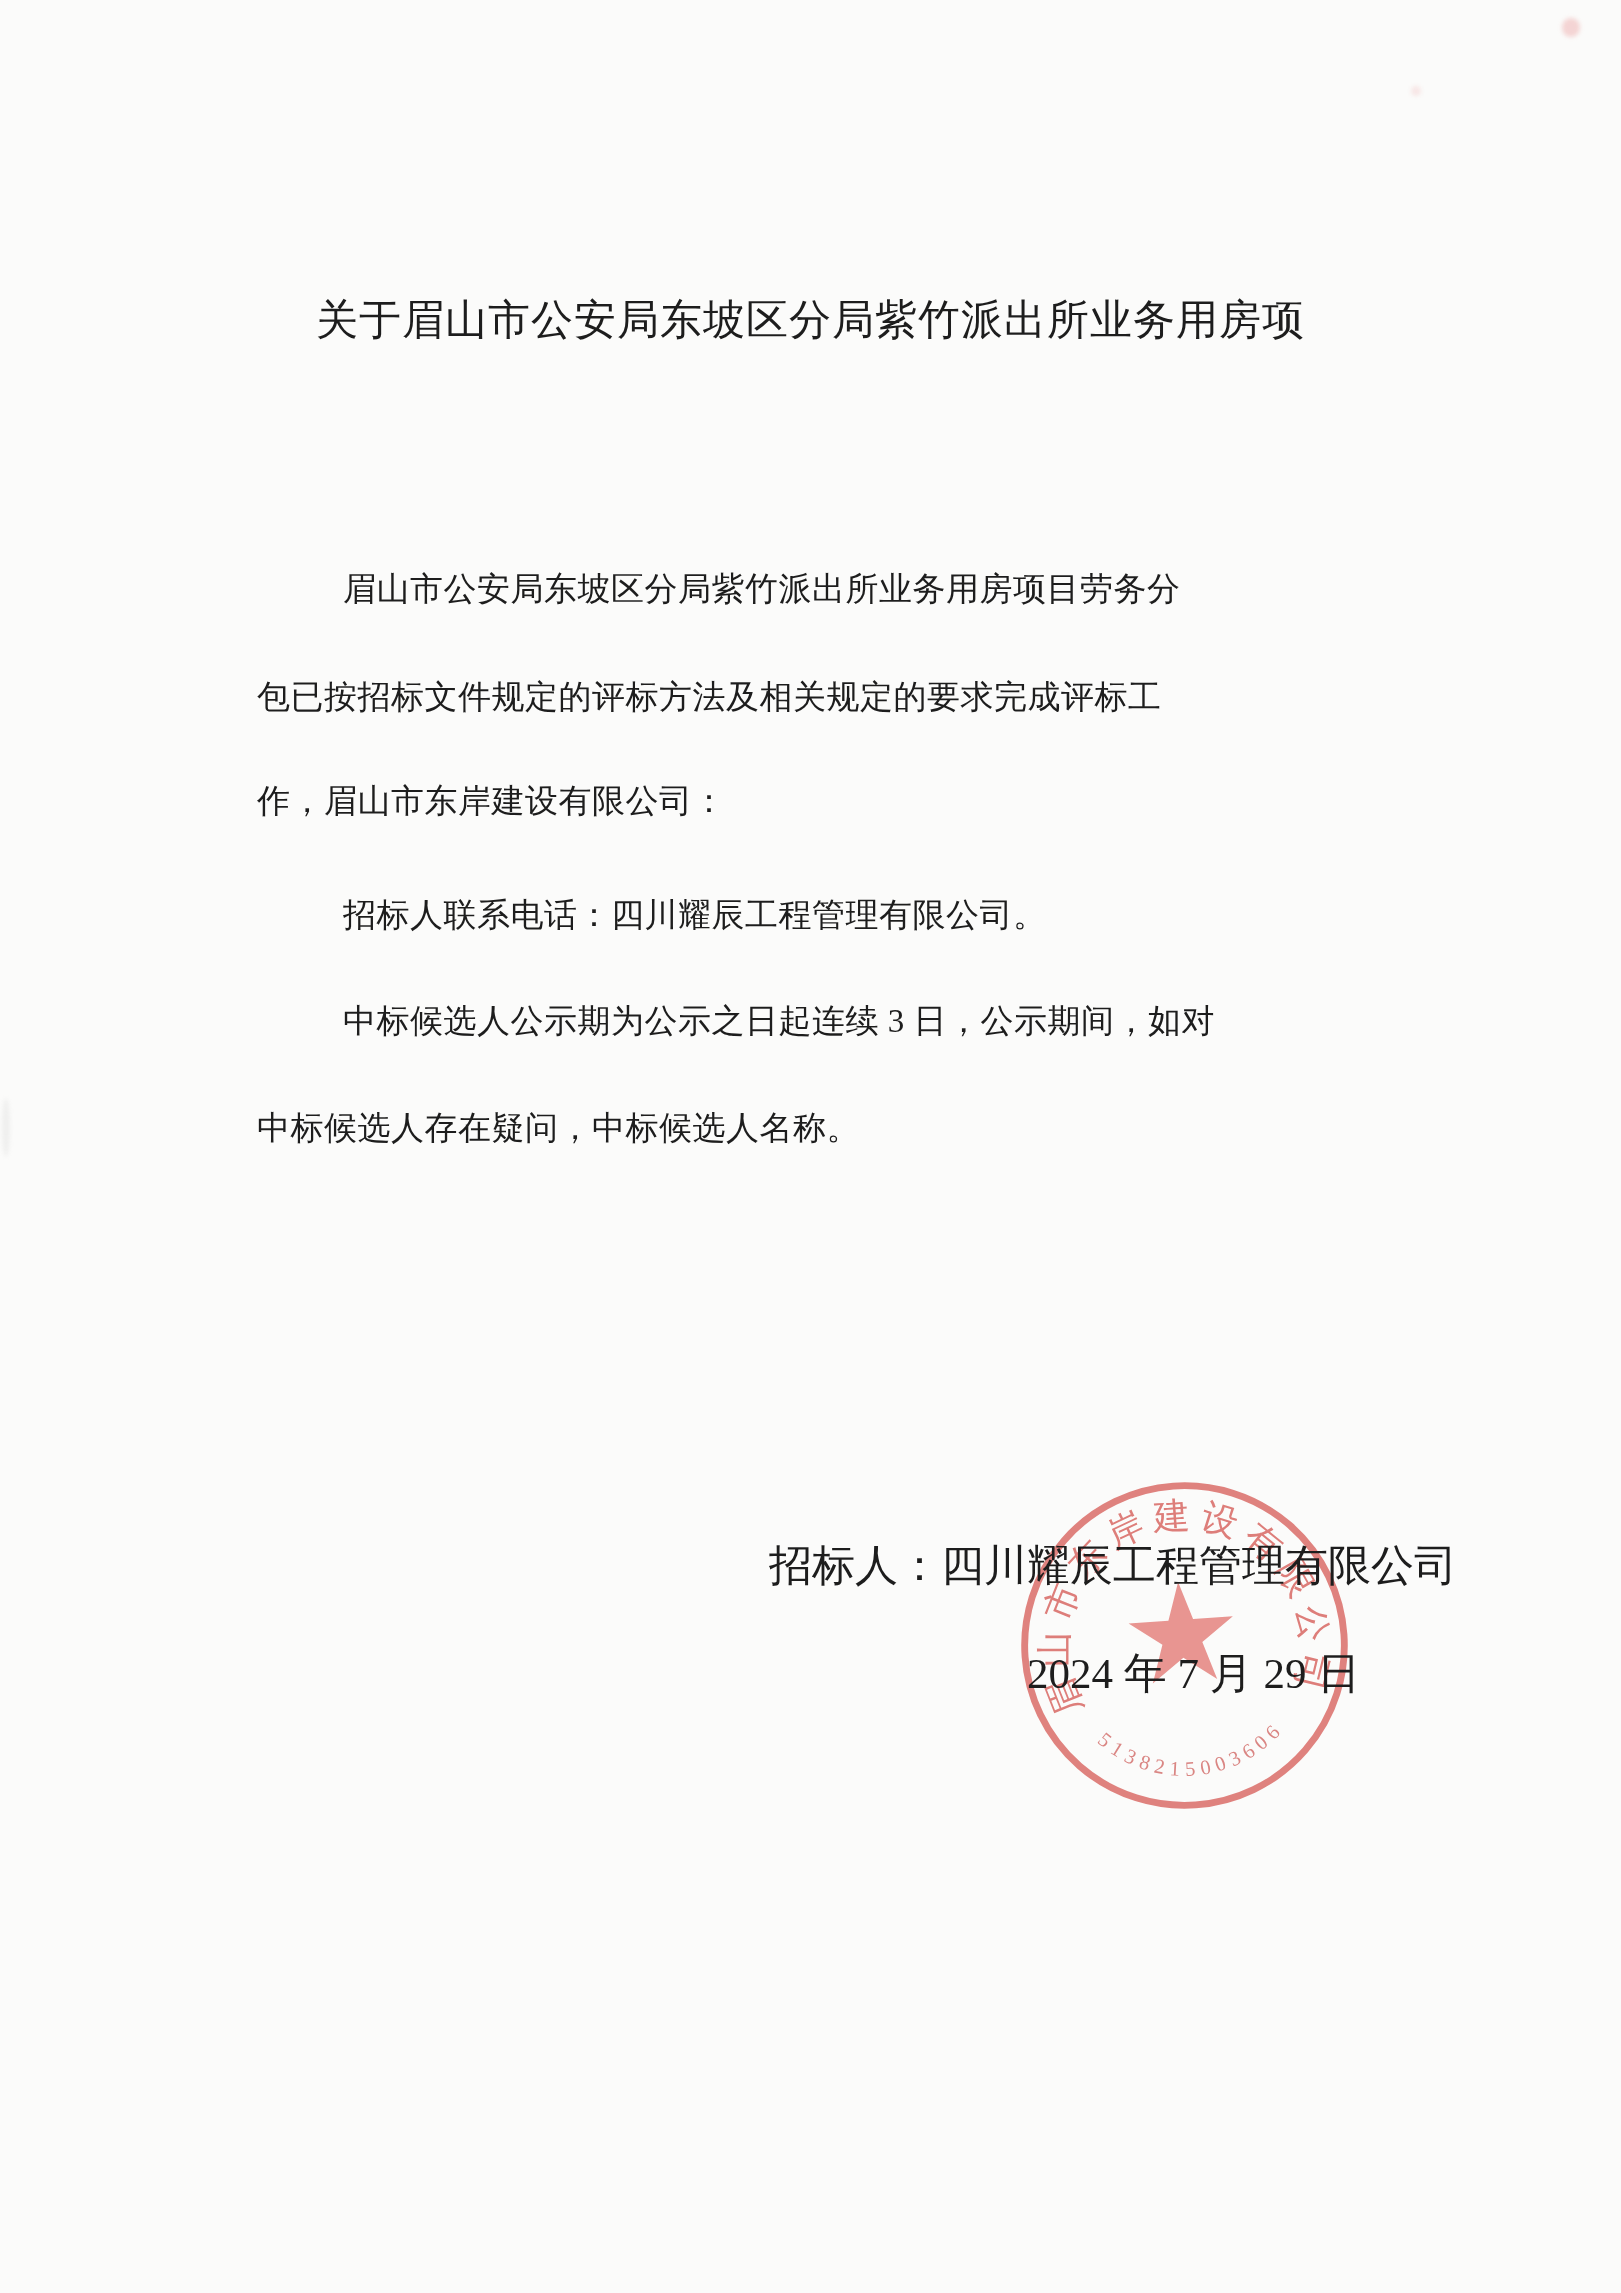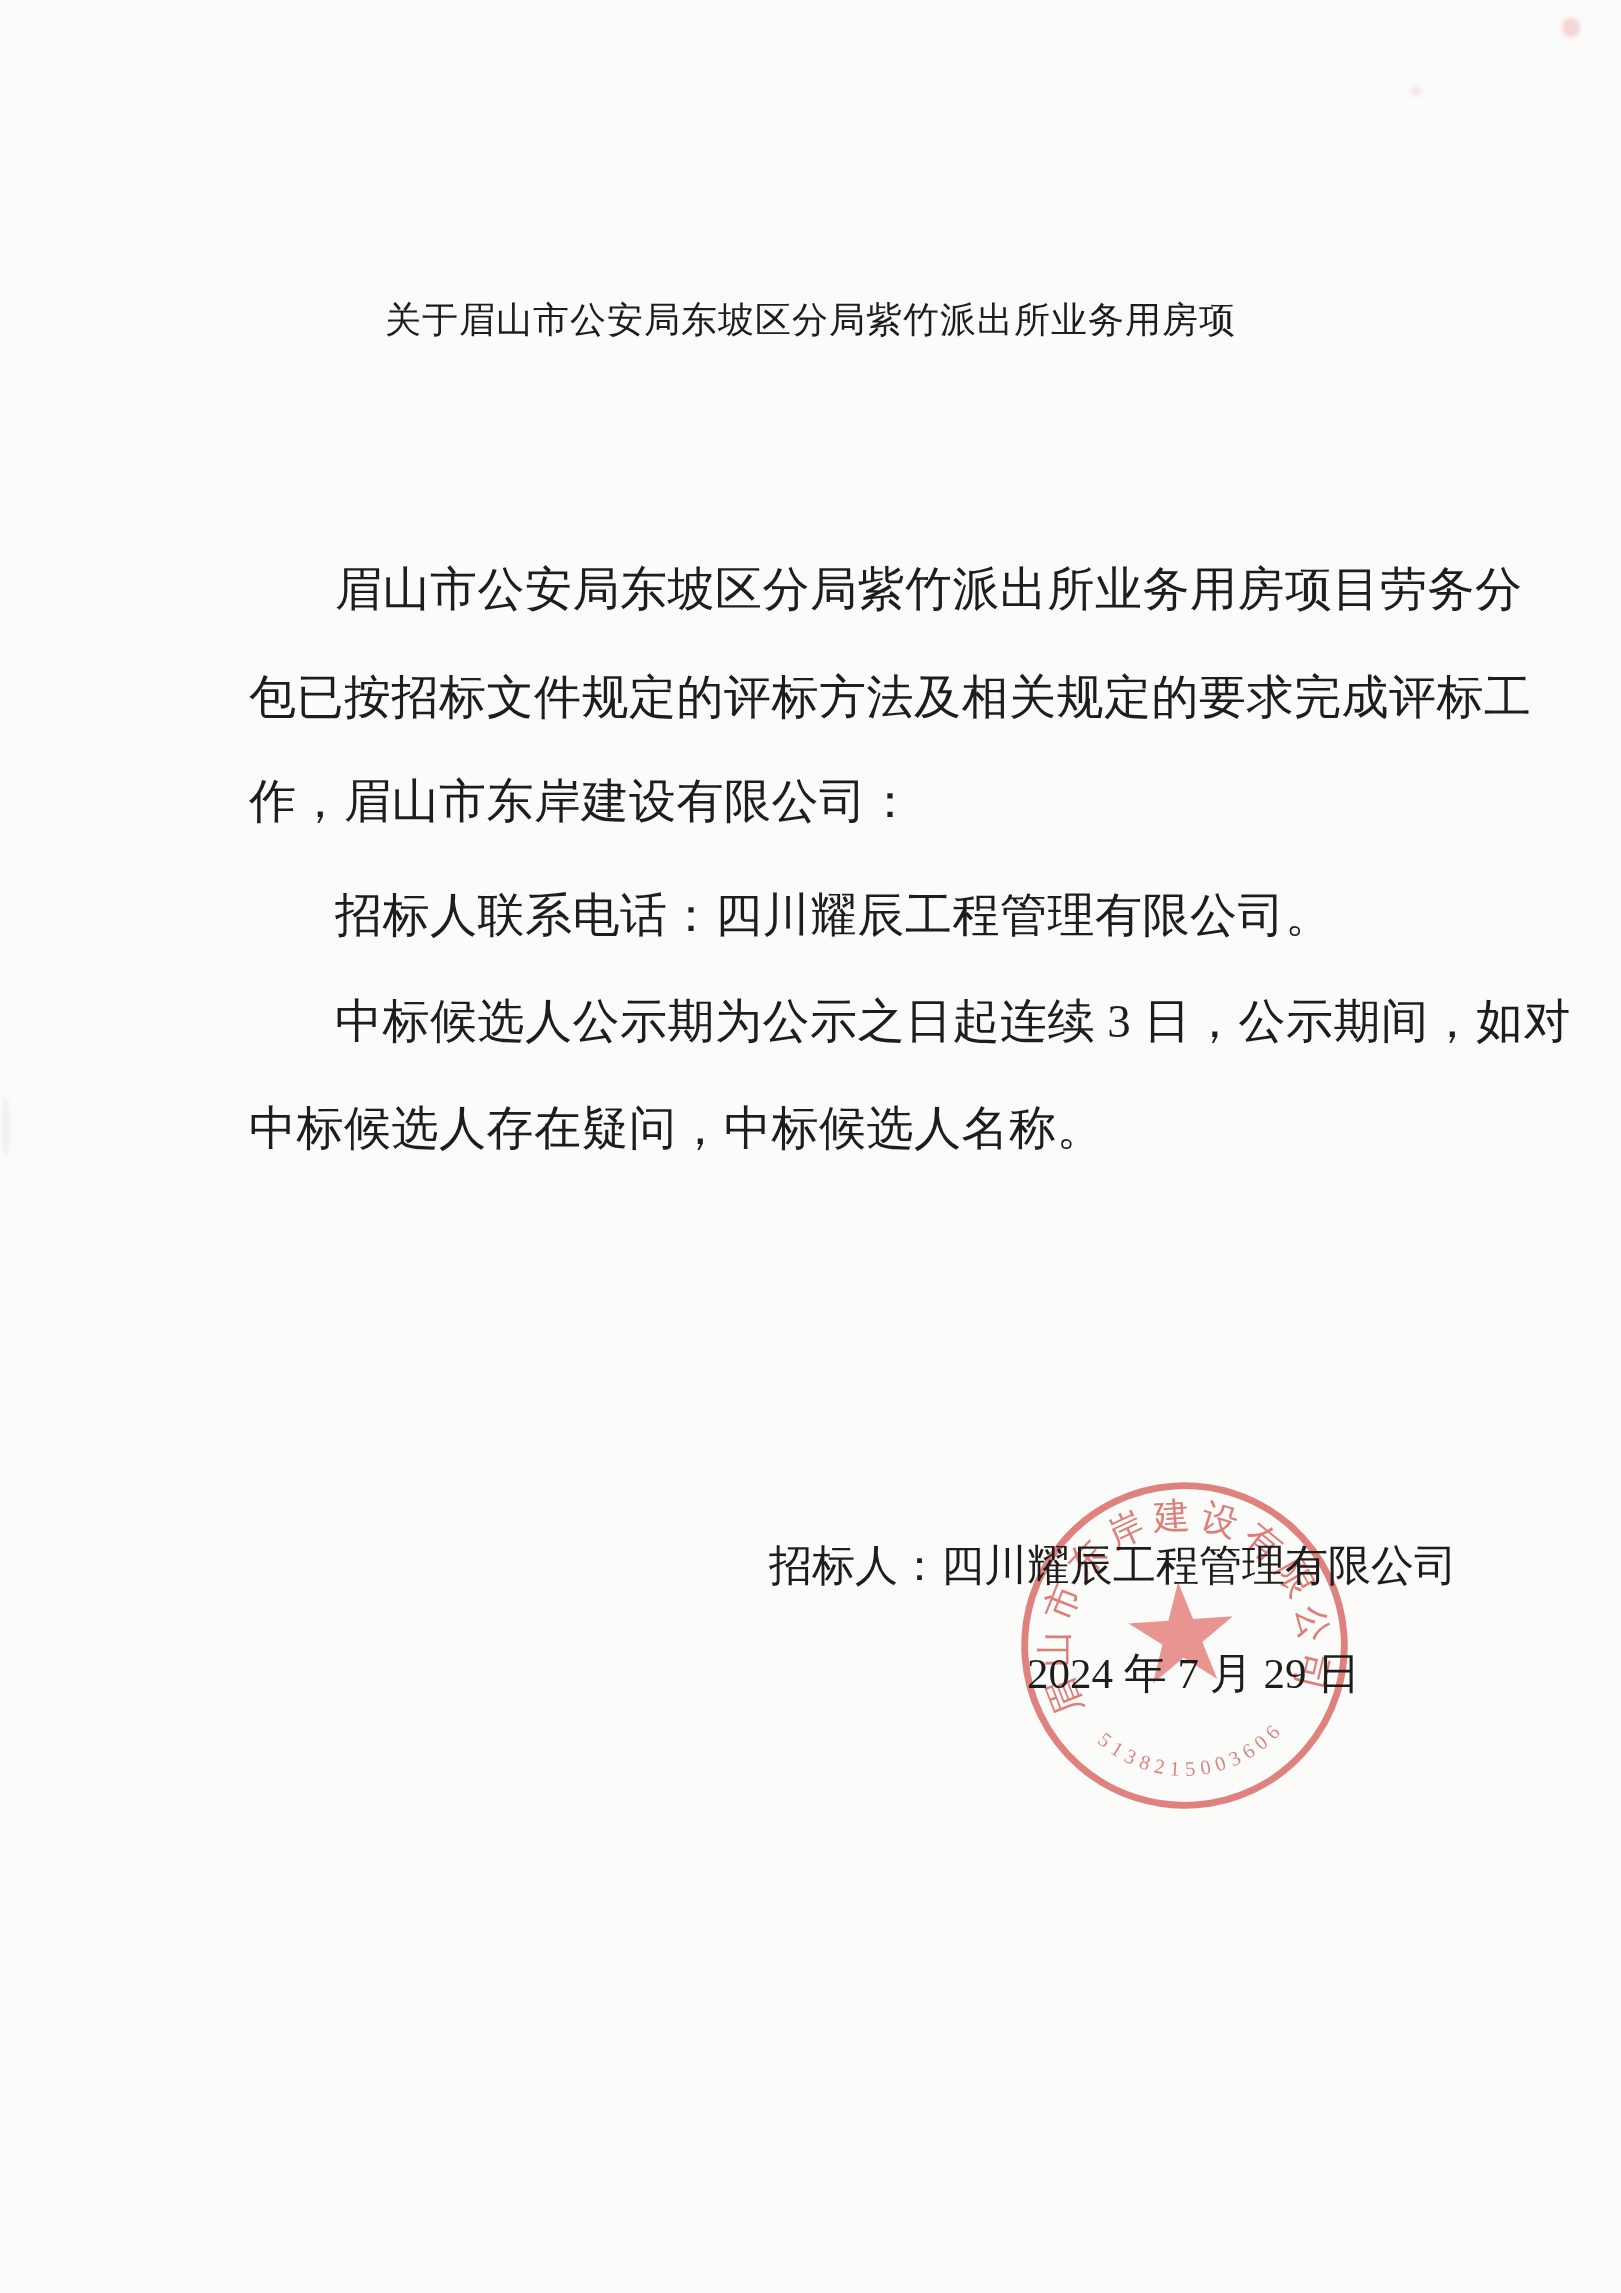--- a/index.html
+++ b/index.html
@@ -15,32 +15,32 @@
     background: #fbfbfa;
     color: #1d1d1d;
     overflow: hidden;
   }
   .title-line {
     position: absolute;
     left: 98px;
     right: 98px;
     height: 88px;
     line-height: 88px;
-    font-size: 36px;
+    font-size: 42px;
     letter-spacing: 1px;
     text-align: center;
     white-space: nowrap;
   }
   .body-line {
     position: absolute;
-    left: 249px;
+    left: 257px;
     width: 1186px;
     height: 108px;
     line-height: 108px;
-    font-size: 47px;
+    font-size: 33px;
     letter-spacing: 0.5px;
     white-space: nowrap;
   }
   .indent { padding-left: 86px; }
   .sig-line {
     position: absolute;
     height: 108px;
     line-height: 108px;
     font-size: 43px;
     white-space: nowrap;

